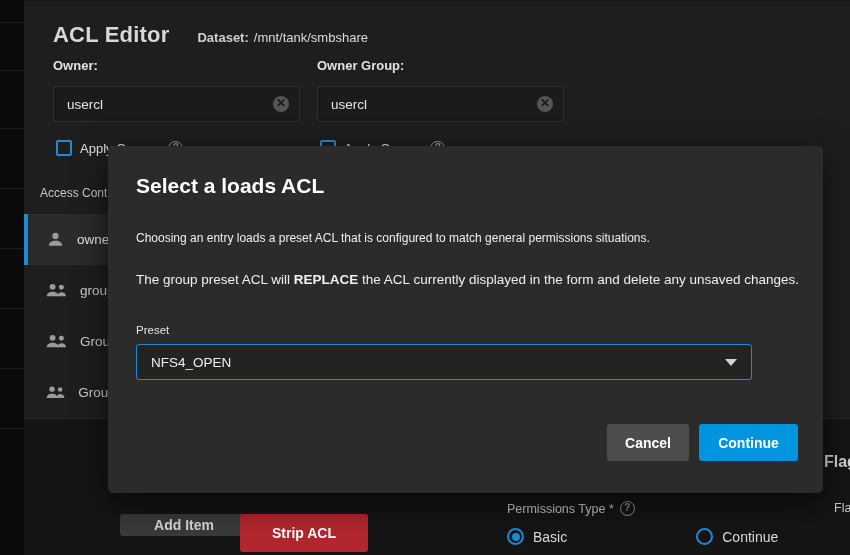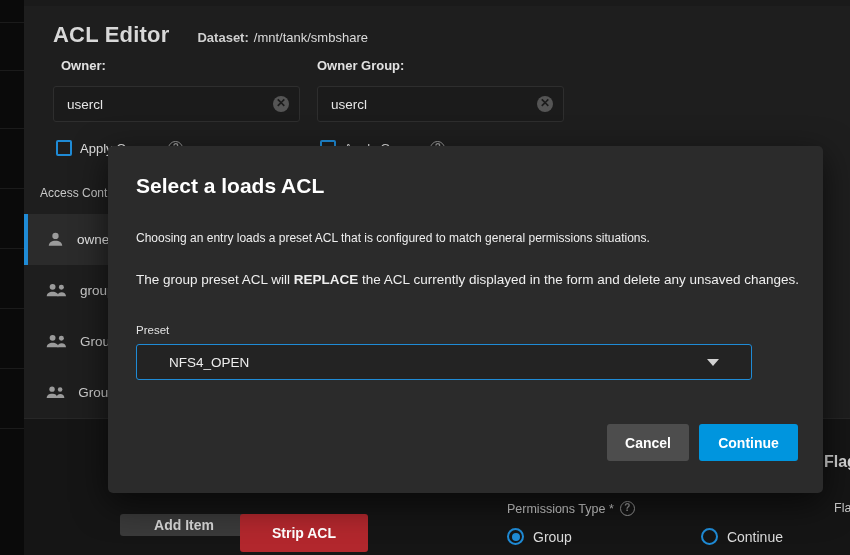--- a/index.html
+++ b/index.html
@@ -37,21 +37,21 @@
   }
 
   
   .hdr { position: absolute; left: 29px; top: 22px; display: flex; align-items: baseline; }
   .hdr-title { font-size: 22px; font-weight: bold; color: #d8d8d8; letter-spacing: .2px; }
   .hdr-ds { margin-left: 28px; font-size: 13px; font-weight: bold; color: #cfcfcf; text-align: right; }
   .hdr-ds .ds-val { font-weight: normal; color: #dcdcdc; margin-left: 5px; }
 
   
   .fld-label { position: absolute; font-size: 13px; font-weight: bold; color: #e2e2e2; }
-  .lbl-owner { left: 29px; top: 58px; margin-left: 8px; }
+  .lbl-owner { left: 29px; top: 58px; }
   .lbl-ogroup { left: 293px; top: 58px; }
 
   .txtfield {
     position: absolute; height: 36px; background: #1b1b1b;
     border: 1px solid #2e2e2e; border-radius: 3px;
     display: flex; align-items: center; padding: 0 10px 0 13px;
   }
   .f-owner { left: 29px; top: 86px; width: 247px; }
   .f-ogroup { left: 293px; top: 86px; width: 247px; }
   .txtfield .val { flex: 1; font-size: 13.5px; color: #e6e6e6; }
@@ -150,21 +150,21 @@
   }
   .m-p1 { position: absolute; left: 28px; top: 85px; font-size: 12px; color: #efefef; }
   .m-p2 { position: absolute; left: 28px; top: 126px; font-size: 13.5px; color: #efefef; }
   .m-p2 b { font-weight: bold; }
   .m-preset-lbl {
     position: absolute; left: 28px; top: 178px; font-size: 11.5px; color: #e2e2e2;
   }
   .m-select {
     position: absolute; left: 28px; top: 198px; width: 616px; height: 36px;
     background: #232323; border: 1px solid #1f8bd6; border-radius: 3px;
-    display: flex; align-items: center; padding: 0 32px;
+    display: flex; align-items: center; padding: 0 14px;
   }
   .m-select .sval { flex: 1; font-size: 13.5px; color: #ededed; }
   .caret {
     width: 0; height: 0; border-left: 6px solid transparent;
     border-right: 6px solid transparent; border-top: 7px solid #d2d2d2;
   }
   .m-cancel {
     position: absolute; left: 499px; top: 278px; width: 82px; height: 37px;
     background: #4d4d4d; color: #fff; border-radius: 3px;
     display: flex; align-items: center; justify-content: center;
@@ -275,21 +275,21 @@
     <div class="perm-block">
       <div class="flags-ghost">Flags</div>
       <div class="perm-lbl">
         <span>Permissions Type *</span>
         <span class="helpic">?</span>
       </div>
       <div class="flags-lbl">Flags Type *</div>
       <div class="radio-row">
         <span class="radio-wrap">
           <span class="radio on"></span>
-          <span class="rtext">Group</span>
+          <span class="rtext">Basic</span>
         </span>
         <span class="gap-a"></span>
         <span class="radio-wrap">
           <span class="radio"></span>
           <span class="rtext">Continue</span>
         </span>
         <span class="gap-b"></span>
 
       </div>
     </div>

